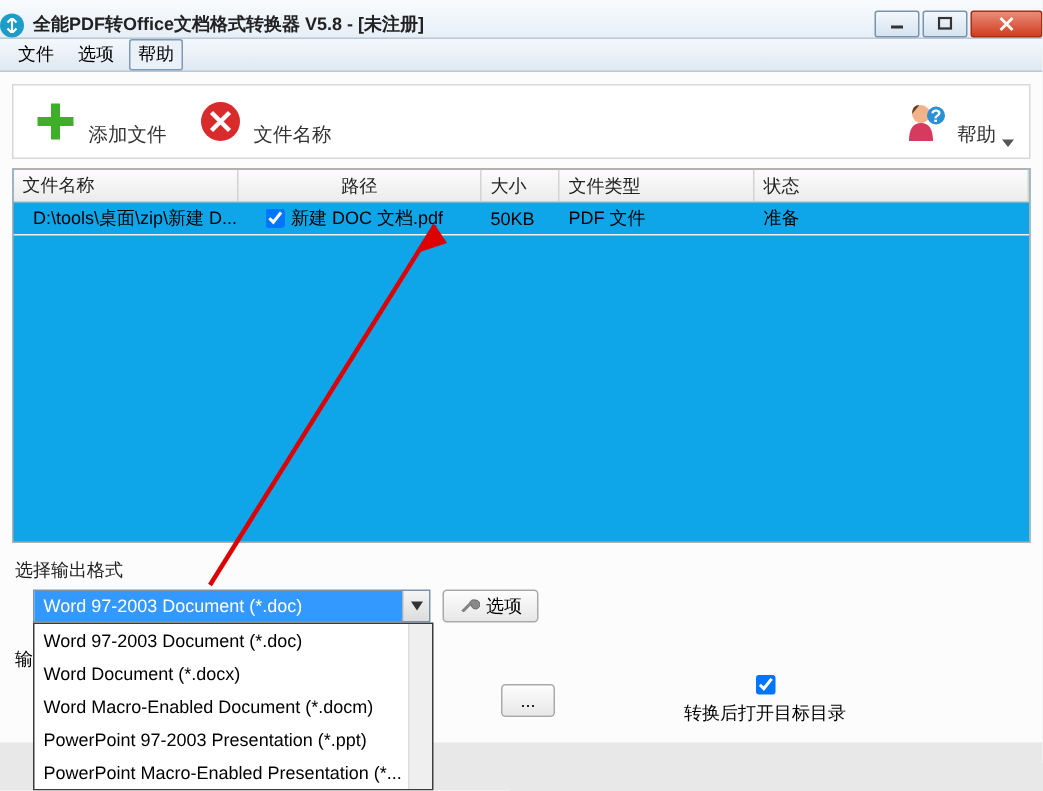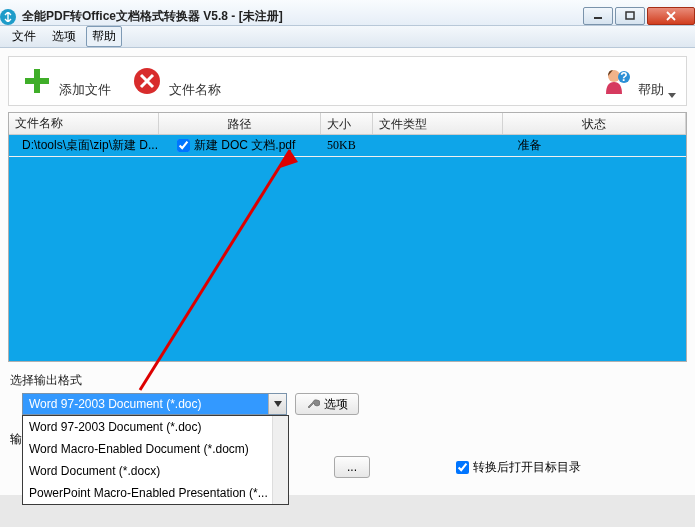--- a/index.html
+++ b/index.html
@@ -20,38 +20,38 @@
 .tb-btn .lbl { color: #333; font-size: 13px; }
 .tb-spacer { flex: 1; }
 .icon-box { width: 36px; height: 36px; display: flex; align-items: center; justify-content: center; }
 .file-grid { border: 1px solid #b0b0b0; background: #0ea5e9; height: 250px; overflow: hidden; }
 .grid-header { display: flex; background: linear-gradient(#fcfcfc, #ececec); border-bottom: 1px solid #cbcbcb; height: 22px; }
 .grid-header .col { padding: 3px 6px; border-right: 1px solid #d3d3d3; font-weight: normal; color: #222; }
 .grid-row { display: flex; height: 22px; border-bottom: 1px solid #f0f0f0; align-items: center; }
 .grid-row .col { padding: 2px 6px; overflow: hidden; white-space: nowrap; text-overflow: ellipsis; }
 .col-name { width: 150px; display:flex; align-items:center; gap:4px;}
 .col-path { width: 162px; text-align: center; }
-.col-size { width: 52px; font-family: Liberation Serif, serif; }
+.col-size { width: 52px; }
 .col-type { width: 130px; }
-.col-status { flex: 1; text-align:center; }
+.col-status { flex: 1; text-align:left; }
 .section-label { margin-top: 6px; padding: 4px 2px; color: #222; }
 .format-row { display: flex; align-items: center; gap: 8px; }
 .combo { position: relative; width: 265px; height: 22px; border: 1px solid #7a93ab; background: #fff; display: flex; align-items: center; }
 .combo-selected { flex: 1; padding: 0 6px; background: #3399ff; color: #fff; height: 100%; display: flex; align-items: center; }
 .combo-arrow { width: 18px; height: 100%; background: linear-gradient(#f5f5f5,#dcdcdc); border-left: 1px solid #b0b0b0; display:flex; align-items:center; justify-content:center; }
 .combo-dropdown { position: absolute; top: 21px; left: -1px; width: 267px; border: 1px solid #3b3b3b; background: #fff; z-index: 10; }
 .combo-opt { padding: 4px 6px; cursor: pointer; }
 .dd-scroll { position:absolute; right:0; top:0; bottom:0; width:16px; background:#efefef; border-left:1px solid #ddd;}
 .opt-btn { height: 22px; border: 1px solid #a9a9a9; border-radius: 3px; background: linear-gradient(#fdfdfd, #e7e7e7); padding: 0 10px; display: flex; align-items:center; gap:4px; cursor:pointer;}
 .bottom-row { display: flex; align-items: center; margin-top: 0px; gap: 6px; position: relative; height: 40px; }
 .radios { display:flex; flex-direction:column; gap:4px; margin-left:4px;}
 .radio { display:flex; align-items:center; gap:4px;}
 .out-label { writing-mode: horizontal-tb; margin-top:6px; padding:2px;}
 .browse-btn { height: 22px; width: 36px; border:1px solid #a9a9a9; border-radius:3px; background:linear-gradient(#fdfdfd,#e7e7e7); cursor:pointer; text-align:center; line-height:20px;}
-.checkbox-row { display:flex; align-items:center; gap:4px; margin-left: 80px;}
+.checkbox-row { display:flex; align-items:center; gap:4px; margin-left: 80px; flex-direction: column;}
 .arrow-overlay { position:absolute; pointer-events:none; z-index:5; }
 </style>
 </head>
 <body>
 
 <div class="titlebar">
   <div class="app-icon">
     <svg viewBox="0 0 10 10">
         <path d="M5 0 L5 10 M2 3 L5 0 L8 3 M2 7 L5 10 L8 7" stroke="#fff" stroke-width="1.4" fill="none"></path>
       </svg>
@@ -129,20 +129,21 @@
       <div class="col col-type">文件类型</div>
       <div class="col col-status">状态</div>
     </div>
     <div class="grid-row">
       <div class="col col-path">D:\tools\桌面\zip\新建 D...</div>
       <div class="col col-name">
         <input type="checkbox" checked="" style="">
         <span>新建 DOC 文档.pdf</span>
       </div>
       <div class="col col-size">50KB</div>
+      <div class="col col-type">PDF 文件</div>
       <div class="col col-status">准备</div>
     </div>
   </div>
 
   <svg class="arrow-overlay" style="left:110px; top:140px;" width="200" height="270">
     <line x1="180" y1="10" x2="30" y2="250" stroke="#d00" stroke-width="3"></line>
     <polygon points="180,10 170,28 188,22" fill="#d00"></polygon>
   </svg>
 
   <div class="section-label">选择输出格式</div>
@@ -150,22 +151,23 @@
   <div class="format-row" style="position:relative; margin-left:14px;">
     <div class="combo">
       <div class="combo-selected">Word 97-2003 Document (*.doc)</div>
       <div class="combo-arrow">
           <svg width="8" height="8">
             <polygon points="0,1 8,1 4,7" fill="#333"></polygon>
           </svg>
         </div>
       <div class="combo-dropdown">
         <div class="combo-opt">Word 97-2003 Document (*.doc)</div>
+        <div class="combo-opt">Word Document (*.docx)</div>
         <div class="combo-opt">Word Macro-Enabled Document (*.docm)</div>
-        <div class="combo-opt">Word Document (*.docx)</div>
+        <div class="combo-opt">PowerPoint 97-2003 Presentation (*.ppt)</div>
         <div class="combo-opt">PowerPoint Macro-Enabled Presentation (*...</div>
         <div class="dd-scroll"></div>
       </div>
     </div>
     <div class="opt-btn">
       <svg width="14" height="14">
           <path d="M11 3 A3 3 0 1 1 8 6 L3 11 L2 10 L7 5 A3 3 0 0 1 11 3" fill="#888" stroke="#555" stroke-width="0.5"></path>
         </svg>
       <span>选项</span>
     </div>

